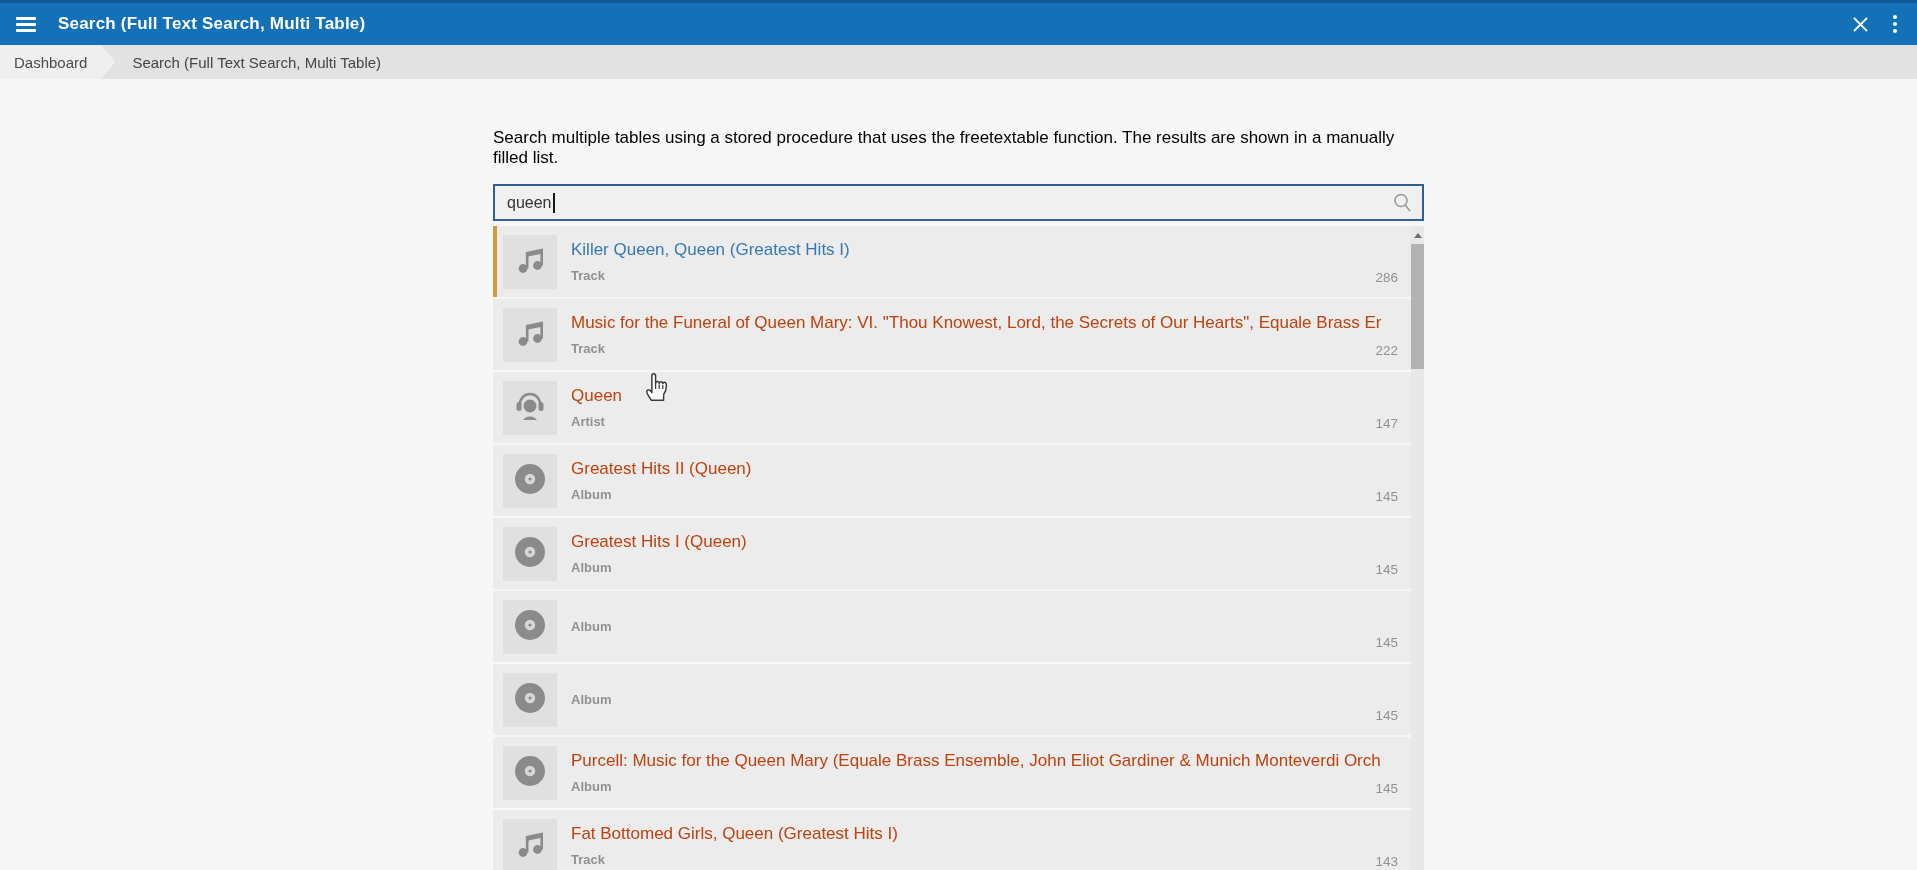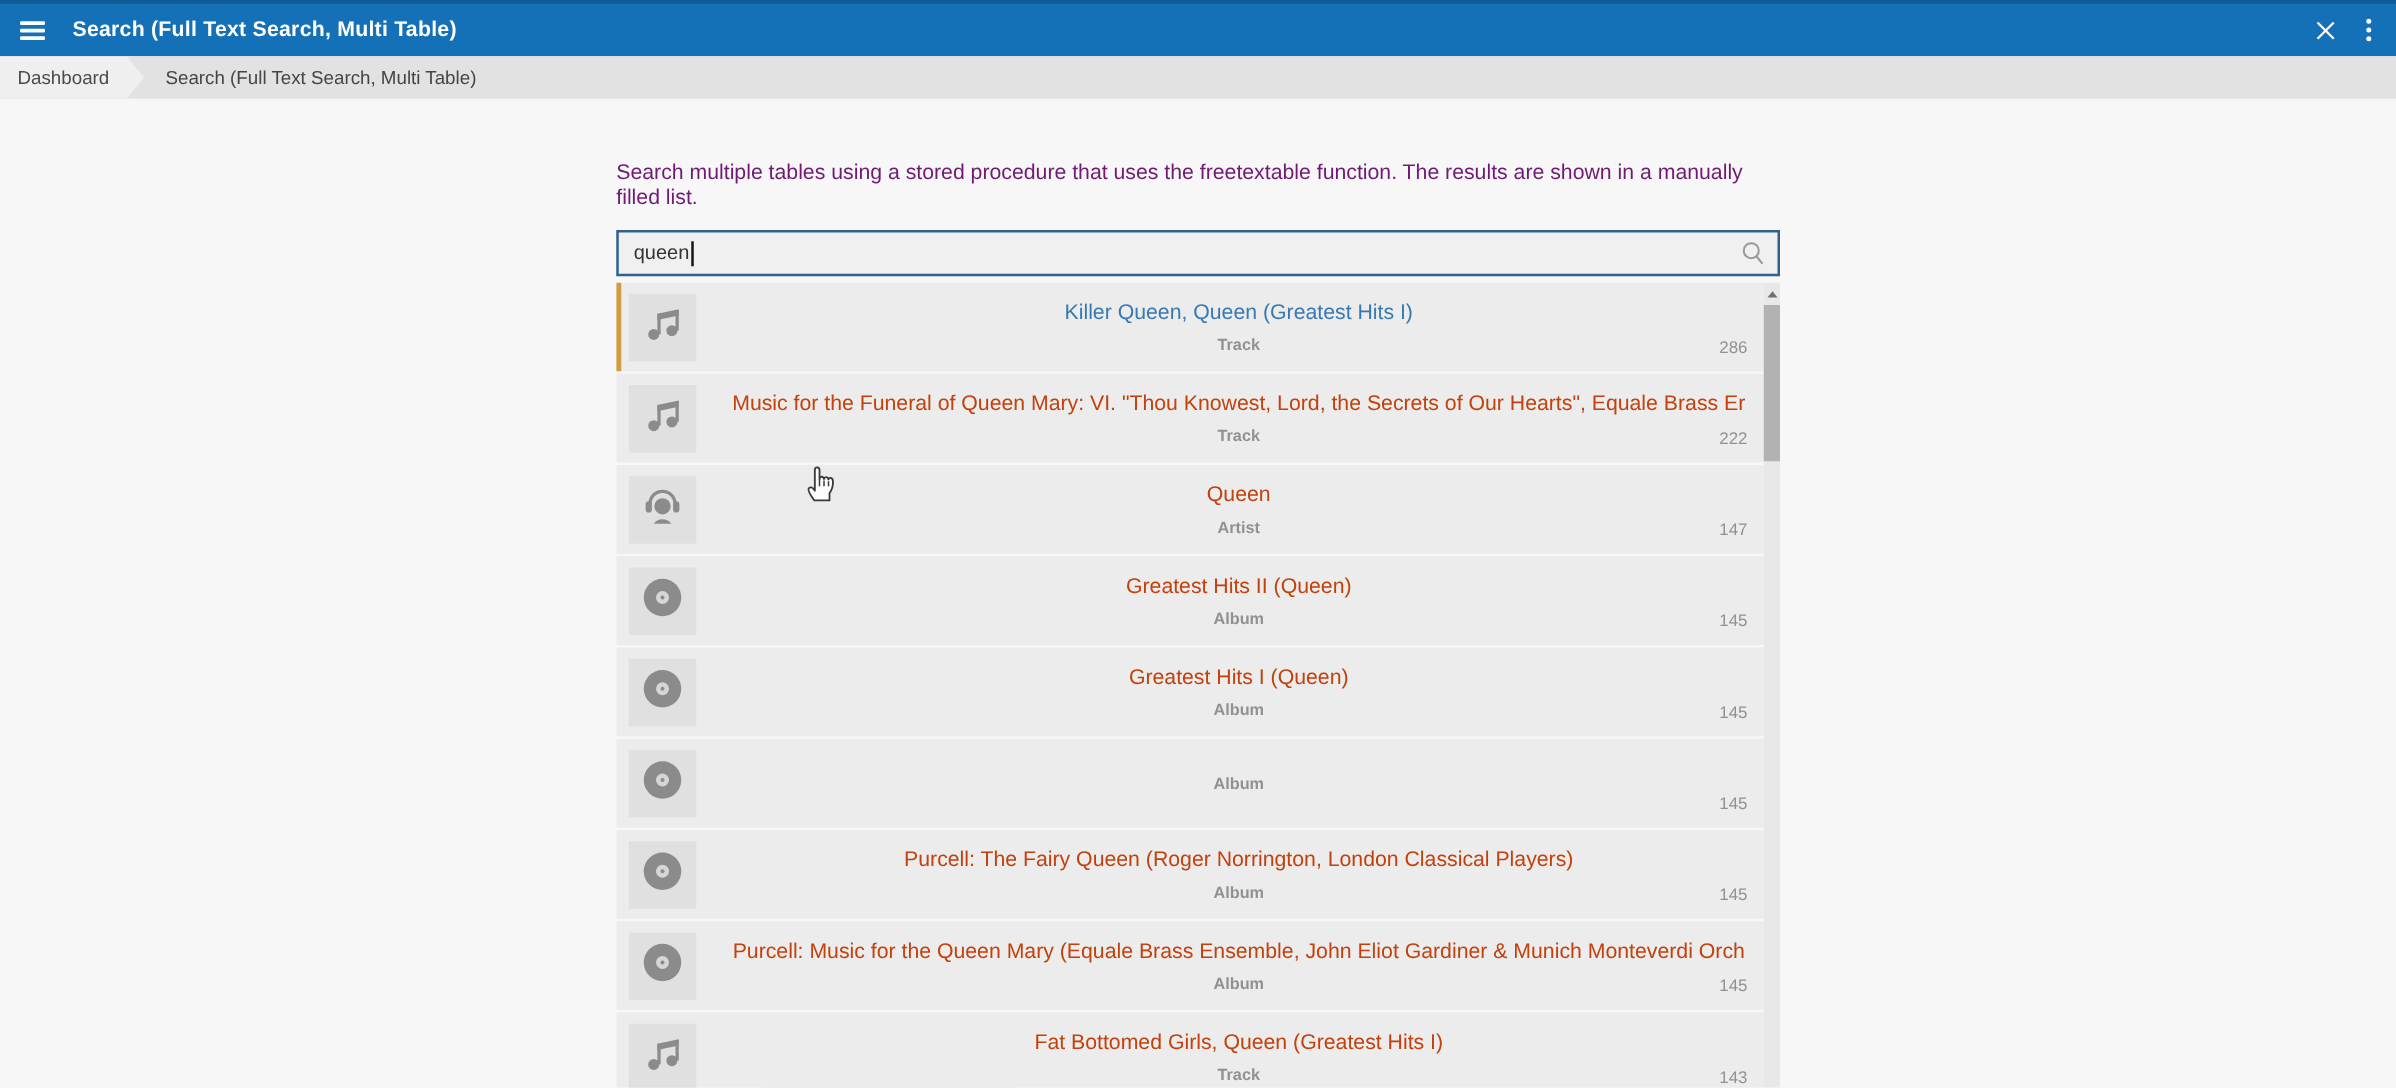--- a/index.html
+++ b/index.html
@@ -24,38 +24,38 @@
   
   .breadcrumb-bar{height:34px;background:#e2e2e2;display:flex;align-items:stretch;font-size:15px;}
   .crumb-first{
     position:relative;background:#efefef;display:flex;align-items:center;
     padding:0 28px 0 14px;color:#4a4a4a;cursor:pointer;
     clip-path:polygon(0 0, calc(100% - 14px) 0, 100% 50%, calc(100% - 14px) 100%, 0 100%);
   }
   .crumb-current{display:flex;align-items:center;margin-left:17px;color:#454545;}
   
   .content{width:931px;margin:0 auto;}
-  .description{padding-top:49px;font-size:17px;line-height:20px;color:#701a75;}
+  .description{padding-top:49px;font-size:17px;line-height:20px;color:#000000;}
   .search-box{
     margin-top:16px;height:37px;box-sizing:border-box;border:2px solid #31608f;
     background:#f0f0f0;display:flex;align-items:center;position:relative;cursor:text;
   }
   .search-text{margin-left:12px;font-size:16px;color:#333;}
   .caret{display:inline-block;width:2px;height:20px;background:#161616;vertical-align:middle;margin-left:1px;}
   .search-glass{position:absolute;right:10px;top:6px;}
   
   .list-wrap{margin-top:5px;position:relative;height:660px;overflow:hidden;}
   .rows{width:918px;}
   .result-row{
     height:71px;margin-bottom:2px;background:#ececec;display:flex;align-items:center;
     padding-left:10px;box-sizing:border-box;position:relative;cursor:pointer;overflow:hidden;
   }
   .result-row.selected{border-left:4px solid #d19b3e;padding-left:6px;}
   .tile{width:54px;height:54px;background:#e0e0e0;flex:0 0 54px;display:flex;align-items:center;justify-content:center;}
-  .row-text{margin-left:14px;flex:1;min-width:0;display:flex;flex-direction:column;justify-content:center;gap:8px;align-items:center;}
+  .row-text{margin-left:14px;flex:1;min-width:0;display:flex;flex-direction:column;justify-content:center;gap:8px;}
   .row-title{font-size:17px;color:#c2410c;white-space:nowrap;overflow:hidden;}
   .result-row.selected .row-title{color:#3779b3;}
   .row-type{font-size:13px;color:#919191;font-weight:bold;}
   .row-value{position:absolute;right:13px;bottom:12px;font-size:13.5px;color:#919191;}
   
   .scrollbar{position:absolute;right:0;top:0;width:13px;height:660px;background:#e8e8e8;cursor:default;}
   .scroll-up{width:0;height:0;border-left:4px solid transparent;border-right:4px solid transparent;
     border-bottom:5px solid #6f6f6f;margin:7px auto 0 auto;cursor:pointer;}
   .scroll-thumb{position:absolute;left:0;top:18px;width:13px;height:125px;background:#b2b2b2;cursor:grab;}
   
@@ -220,21 +220,20 @@
 
       <span class="tile-icon">
         <svg width="34" height="34" viewBox="0 0 34 34">
           <circle cx="17" cy="17" r="15" fill="#8b8b8b"></circle>
           <circle cx="17" cy="17" r="5.2" fill="#d6d6d6"></circle>
           <circle cx="17" cy="17" r="1.6" fill="#8b8b8b"></circle>
         </svg>
       </span>
     </div>
     <div class="row-text">
-      <div class="row-title">Purcell: The Fairy Queen (Roger Norrington, London Classical Players)</div>
       <div class="row-type">Album</div>
     </div>
     <div class="row-value">145</div>
   </div>
         <div class="result-row">
     <div class="tile">
 
       <span class="tile-icon">
         <svg width="34" height="34" viewBox="0 0 34 34">
           <circle cx="17" cy="17" r="15" fill="#8b8b8b"></circle>

